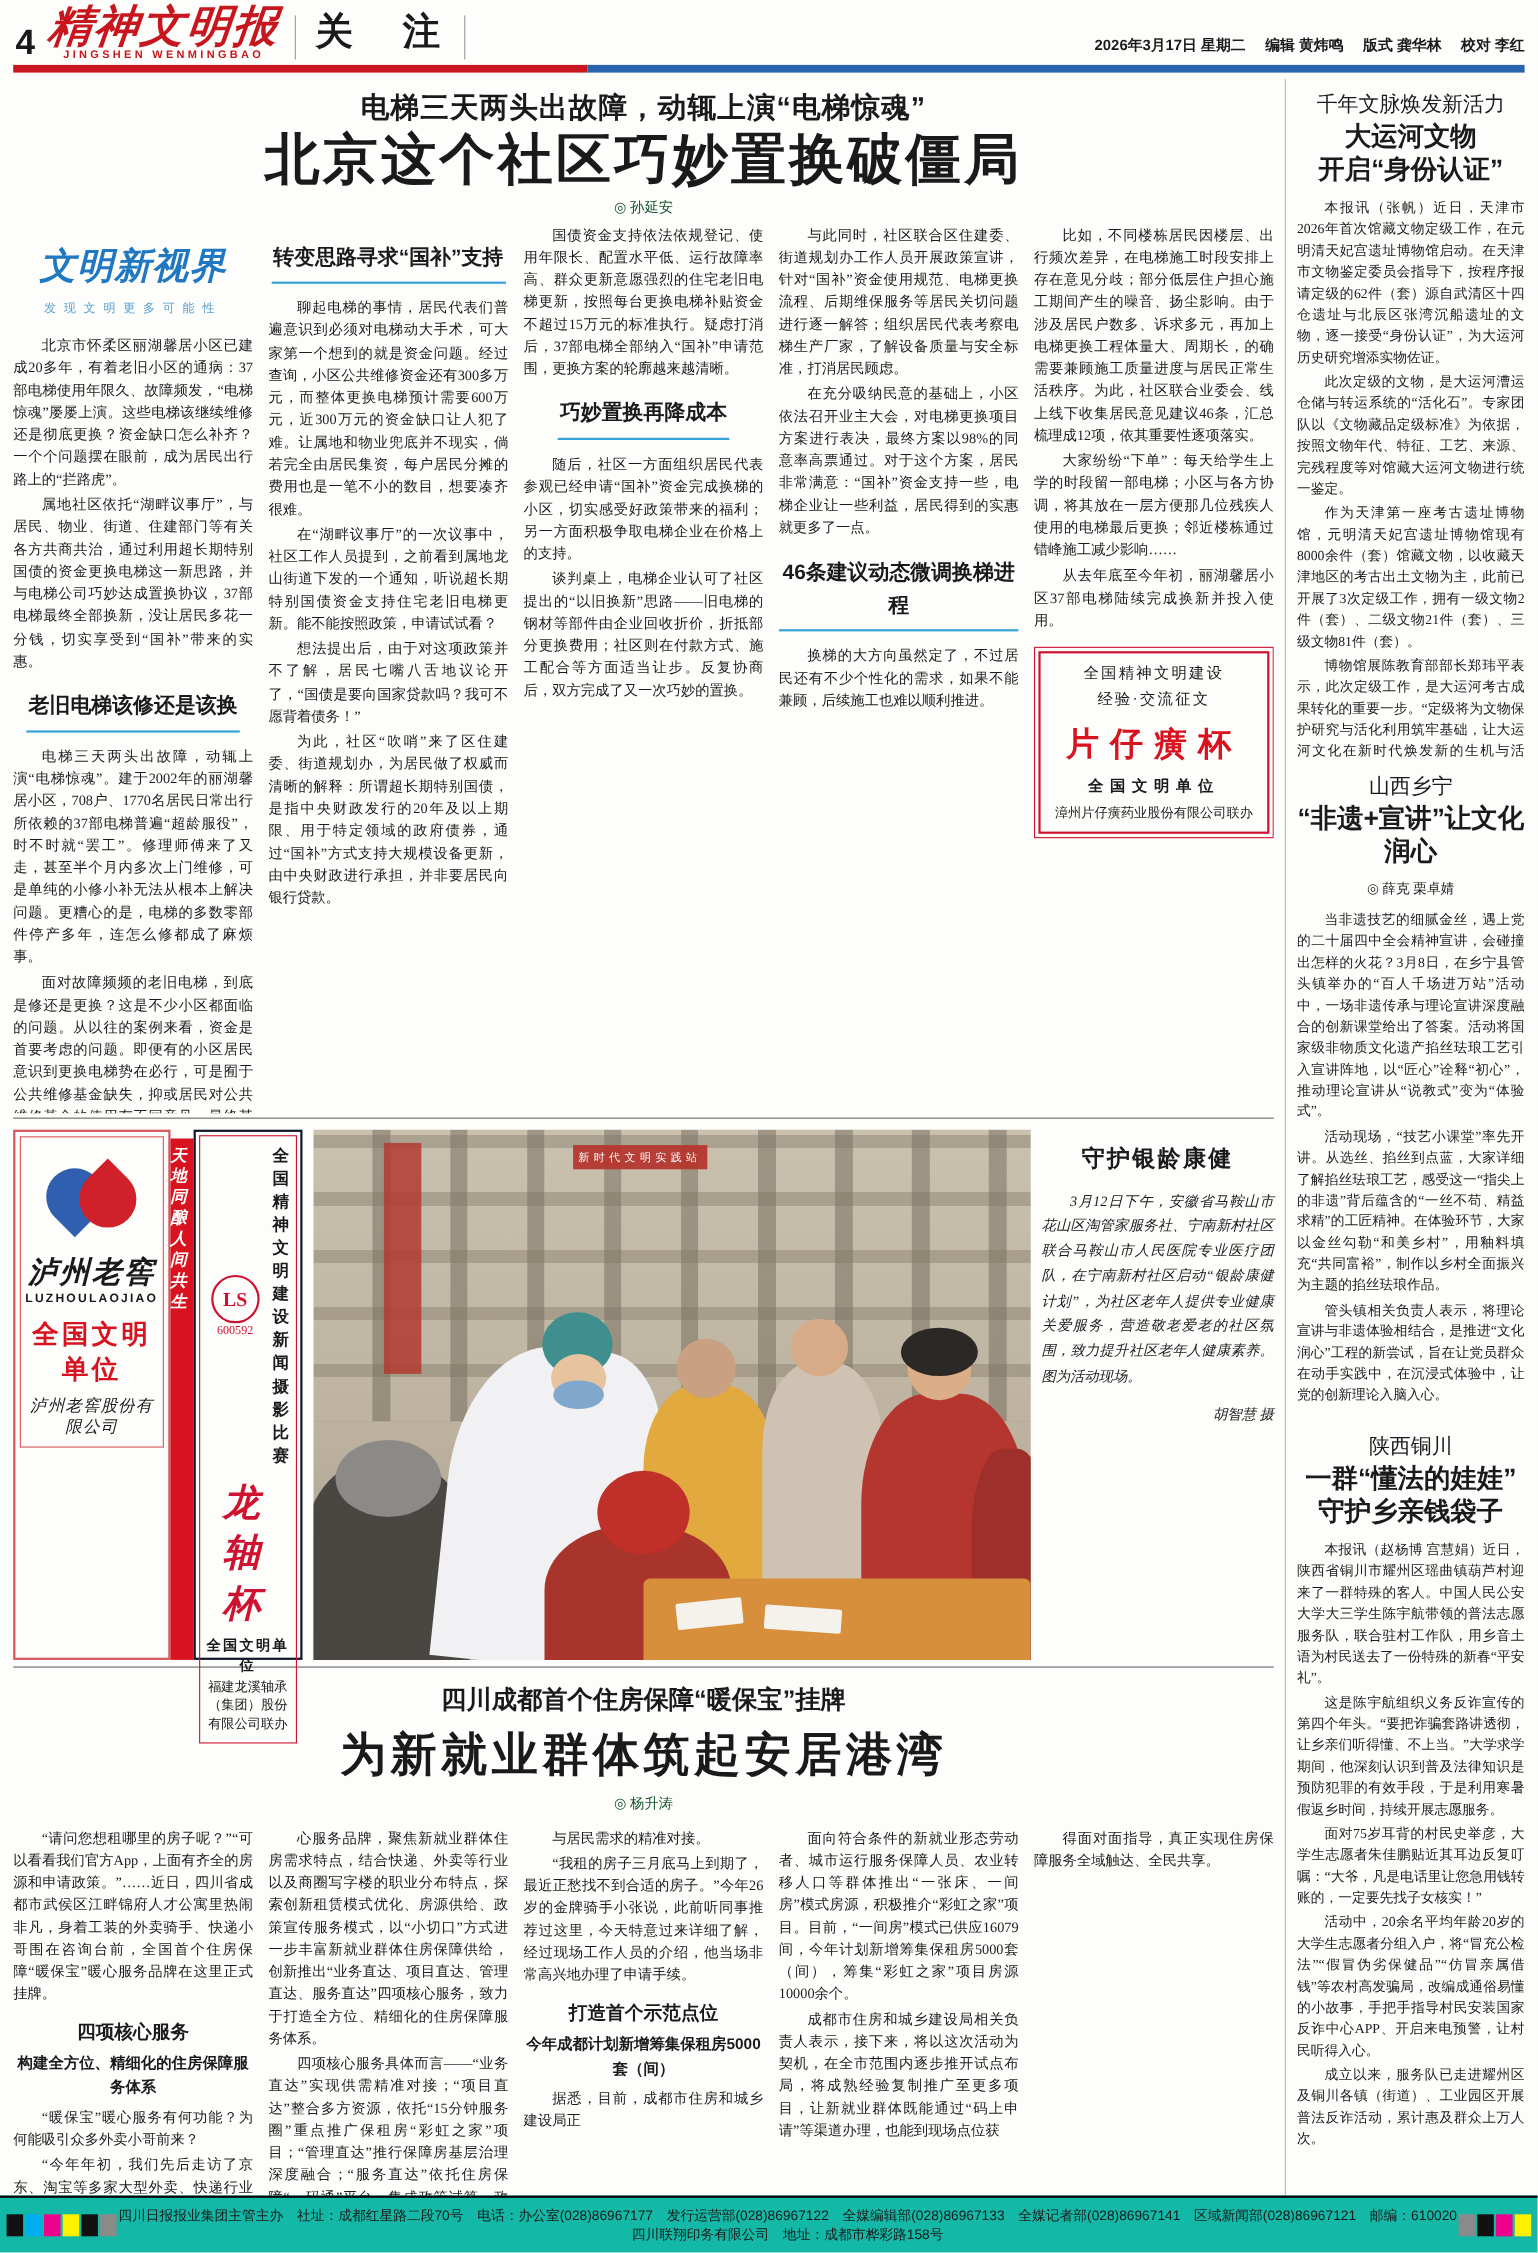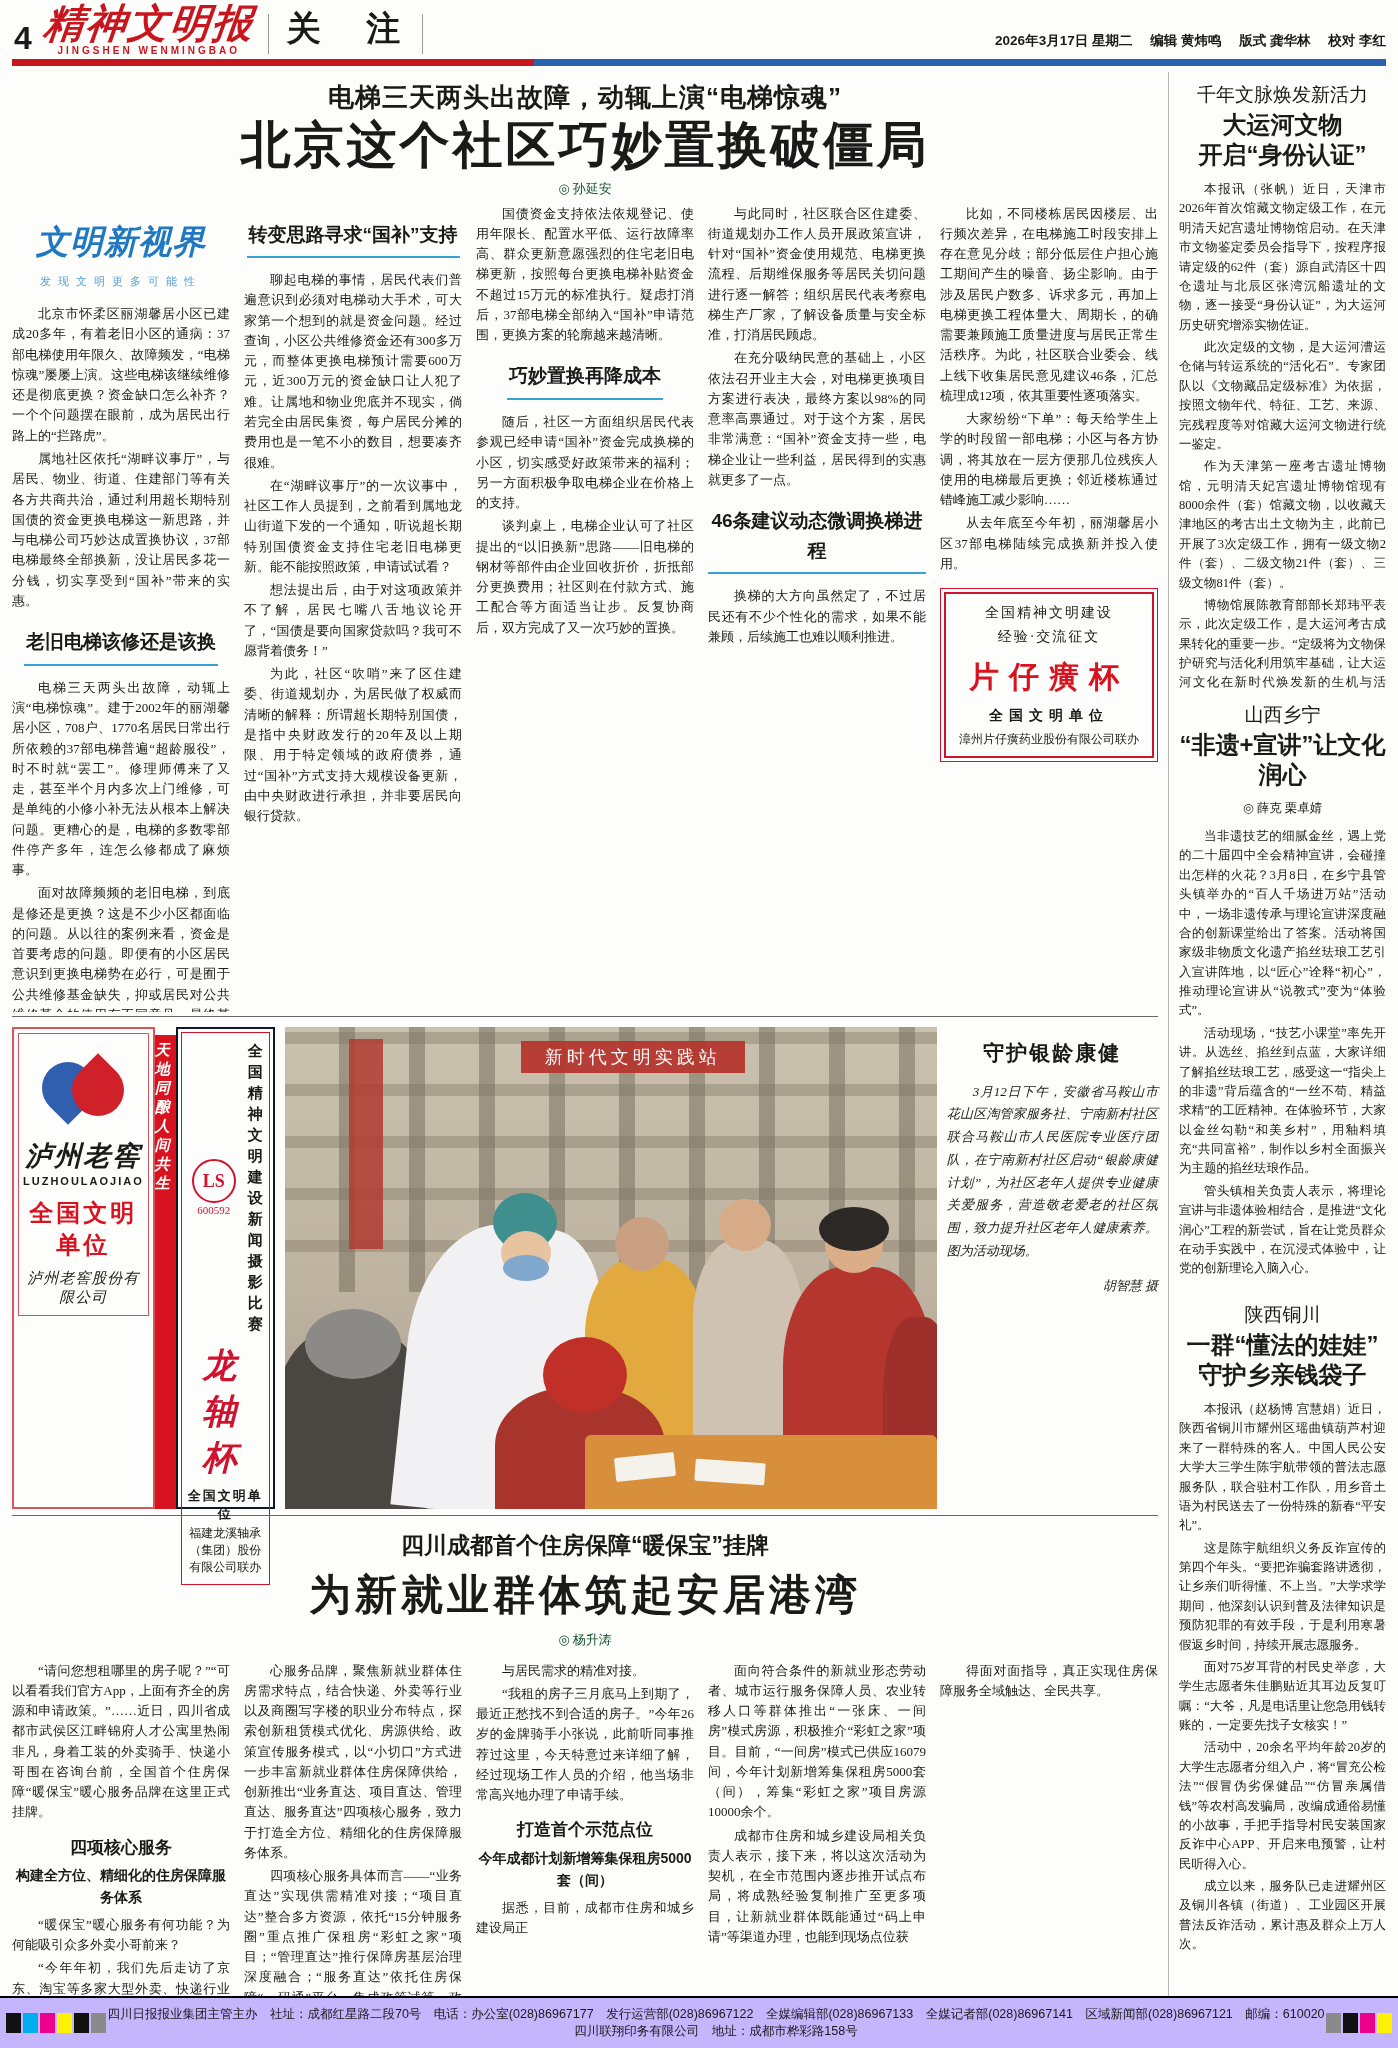--- a/index.html
+++ b/index.html
@@ -72,22 +72,22 @@
   .ls-lines{font-size:15px;font-weight:700;line-height:1.4;}
   .ls-title{color:#cf1230;font-size:34px;font-weight:900;font-style:italic;letter-spacing:12px;margin:8px 0 6px;}
   .ls-honor{font-size:13px;font-weight:700;letter-spacing:2px;}
   .ls-co{font-size:12px;margin-top:2px;}
   
   .photo{flex:0 0 652px;position:relative;background:linear-gradient(#c9c0ae,#bdb3a0 55%,#a89d8a);overflow:hidden;}
   .bldg{position:absolute;inset:0 0 45% 0;
         background-image:repeating-linear-gradient(90deg,transparent 0 54px,rgba(90,82,68,.55) 54px 70px),
                          repeating-linear-gradient(0deg,transparent 0 40px,rgba(120,110,92,.5) 40px 52px);opacity:.7;}
   .ph-banner-v{position:absolute;left:64px;top:12px;width:34px;height:210px;background:#b23b30;opacity:.85;}
-  .ph-banner-h{position:absolute;left:236px;top:14px;padding:4px 24px;background:#b5342c;color:#fff;
-               font-size:18px;letter-spacing:4px;opacity:.92;font-family:"Liberation Sans",sans-serif;}
+  .ph-banner-h{position:absolute;left:236px;top:14px;padding:4px 5px;background:#b5342c;color:#fff;
+               font-size:10px;letter-spacing:4px;opacity:.92;font-family:"Liberation Sans",sans-serif;}
   .fig{position:absolute;border-radius:12px;}
   .head-c{position:absolute;border-radius:50%;}
   .ph-table{position:absolute;left:300px;bottom:0;width:352px;height:74px;background:#d78f3b;border-radius:6px 6px 0 0;}
   .ph-paper{position:absolute;background:#f4f2ea;border-radius:2px;}
   
   .cap-col{flex:1;padding-top:8px;}
   .cap-title{text-align:center;font-family:"Liberation Sans",sans-serif;font-size:21px;font-weight:900;letter-spacing:2px;margin:4px 0 14px;}
   .cap-text{font-size:13px;line-height:1.75;font-style:italic;text-align:justify;text-indent:2em;}
   .cap-credit{font-size:13px;font-style:italic;text-align:right;margin-top:14px;}
   
@@ -99,21 +99,21 @@
   .sb-art{overflow:hidden;}
   .sb-kicker{text-align:center;font-family:"Liberation Sans",sans-serif;font-size:19px;font-weight:500;margin:10px 0 2px;}
   .sb-title{text-align:center;font-family:"Liberation Sans",sans-serif;font-size:24px;font-weight:900;line-height:1.25;margin:2px 0 10px;}
   .sb-byline{text-align:center;font-size:12.5px;margin:0 0 10px;}
   .sb-art .para{font-size:12.5px;line-height:1.55;}
   .sb1{height:620px;}
   .sb2{height:600px;}
   .sb3{height:680px;}
   
   .footer{position:absolute;left:0;right:0;bottom:0;height:52px;border-top:2px solid #000;
-          display:flex;align-items:center;padding:0 6px;box-sizing:border-box;background:#c4b5fd;}
+          display:flex;align-items:center;padding:0 6px;box-sizing:border-box;background:#14b8a6;}
   .marks{display:flex;gap:2px;}
   .mark{width:15px;height:20px;}
   .footer-text{flex:1;text-align:center;font-size:12.5px;font-family:"Liberation Sans",sans-serif;}
 </style>
 </head>
 <body>
 
 <div class="page">
 
   <div class="mast-row">

